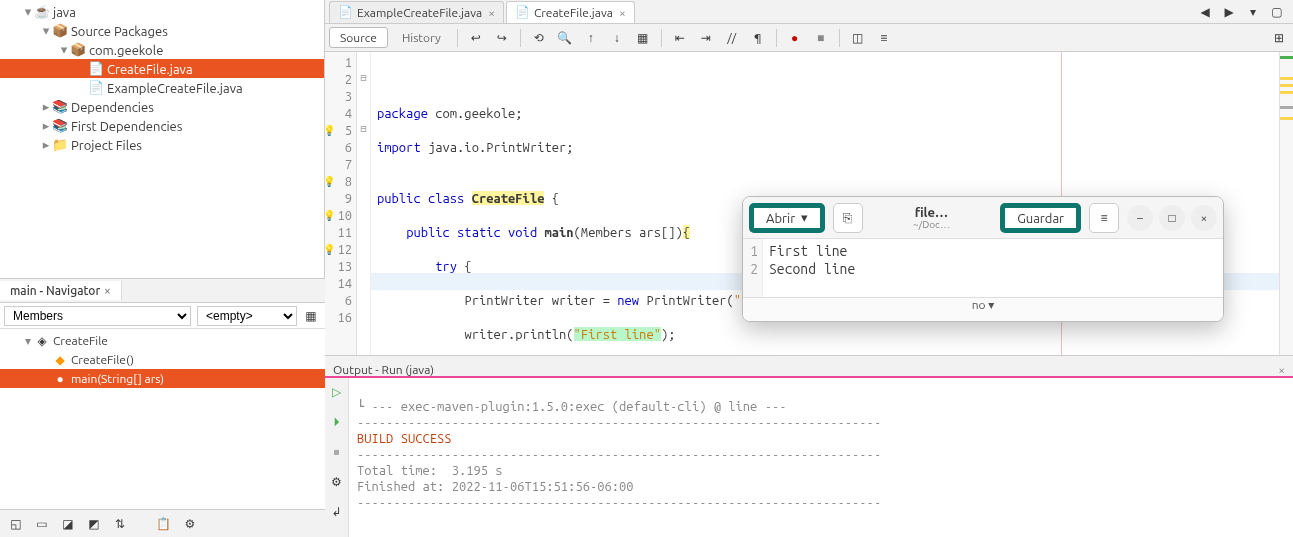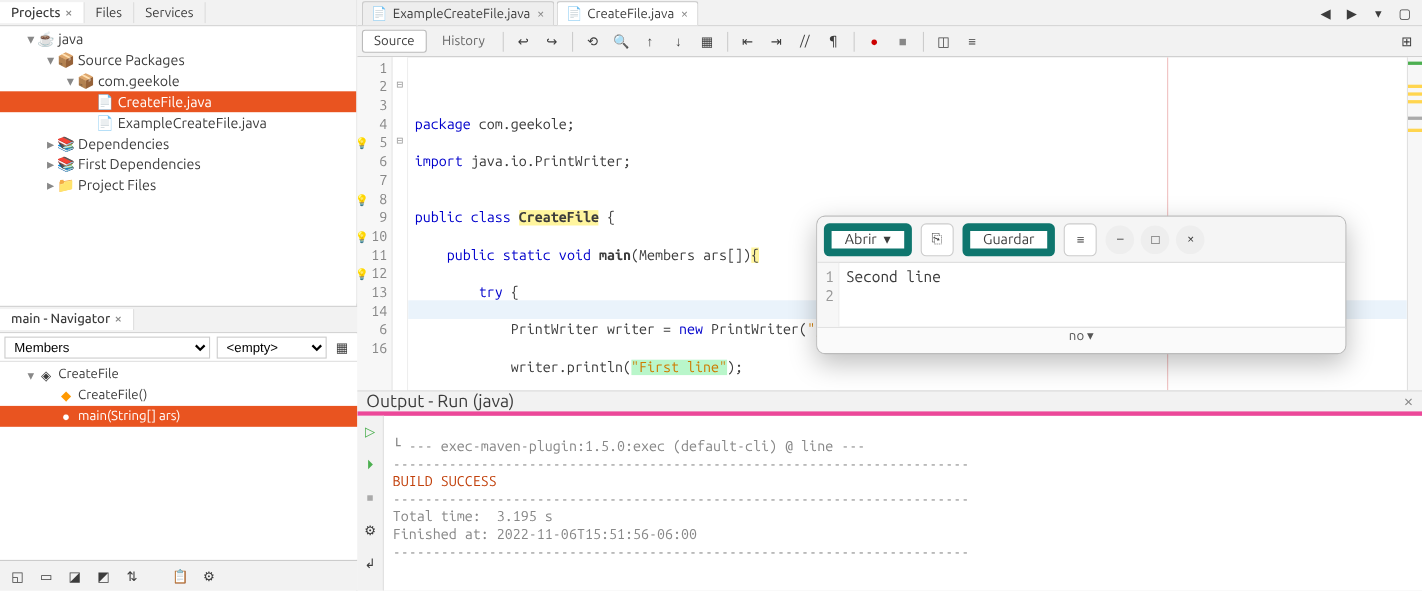--- a/index.html
+++ b/index.html
@@ -50,52 +50,47 @@
 .fold-g div { height: 17px; }
 .code { flex: 1; font-family: "Ubuntu Mono", monospace; font-size: 13px; line-height: 17px; padding: 2px 6px 0 6px; white-space: pre; overflow: hidden; position: relative; }
 .code .margin-line { position: absolute; top: 0; bottom: 0; left: 690px; width: 1px; background: #f0c0c0; }
 .code .cur-line { position: absolute; left: 0; right: 0; height: 17px; background: #eaf3fb; }
 .kw { color: #0000cc; } .str { color: #ce7b00; } .cls { font-weight: bold; } .hlY { background: #fff59d; } .hlG { background: #b9f6ca; }
 .minimap { width: 14px; background: #f7f7f7; border-left: 1px solid #e0e0e0; }
 .mini-mark { width: 100%; height: 3px; margin-top: 4px; }
 
 
 .output { position: absolute; left: 325px; top: 355px; right: 0; bottom: 0; background: #fff; border-top: 1px solid #ccc; }
-.out-head { height: 22px; background: #f2f2f2; border-bottom: 4px solid #ec4899; display: flex; align-items: flex-start; padding: 0 8px; font-size: 16px; }
+.out-head { height: 22px; background: #f2f2f2; border-bottom: 2px solid #ec4899; display: flex; align-items: flex-end; padding: 0 8px; font-size: 12px; }
 .out-head .x { margin-left: auto; cursor: pointer; color: #888; }
 .out-body { display: flex; height: calc(100% - 22px); }
 .out-gutter { width: 24px; background: #f2f2f2; border-right: 1px solid #e0e0e0; padding-top: 4px; display: flex; flex-direction: column; align-items: center; gap: 10px; }
 .out-text { flex: 1; font-family: "Ubuntu Mono", monospace; font-size: 13px; line-height: 16px; padding: 4px 8px; white-space: pre; color: #888; overflow: auto; }
 .out-text .grn { color: #c2410c; }
 
 
 .gedit { position: absolute; left: 742px; top: 196px; width: 482px; height: 126px; background: #fff; border: 1px solid #bbb; border-radius: 8px; box-shadow: 0 8px 24px rgba(0,0,0,.25); overflow: hidden; }
 .gedit-hd { height: 42px; background: #f5f5f5; border-bottom: 1px solid #ddd; display: flex; align-items: center; padding: 0 6px; gap: 8px; }
-.ge-btn { height: 30px; padding: 0 12px; border: 7px solid #0f766e; background: #fff; border-radius: 5px; cursor: pointer; display: flex; align-items: center; font-size: 13px; }
+.ge-btn { height: 30px; padding: 0 12px; border: 5px solid #0f766e; background: #fff; border-radius: 5px; cursor: pointer; display: flex; align-items: center; font-size: 13px; }
 .ge-icbtn { width: 30px; height: 30px; border: 1px solid #ccc; background: #fff; border-radius: 5px; display: flex; align-items: center; justify-content: center; cursor: pointer; }
 .ge-title { flex: 1; text-align: center; font-size: 13px; }
 .ge-title .main { font-weight: bold; }
 .ge-title .sub { font-size: 10px; color: #888; }
 .ge-winbtns { display: flex; gap: 6px; }
 .ge-winbtn { width: 26px; height: 26px; border-radius: 50%; background: #eee; display: flex; align-items: center; justify-content: center; cursor: pointer; font-size: 12px; }
 .gedit-body { display: flex; height: 58px; font-family: "Ubuntu Mono", monospace; font-size: 14px; }
 .ge-gut { width: 20px; background: #f7f7f7; text-align: right; padding: 3px 4px 0 0; color: #999; line-height: 18px; border-right: 1px solid #eee; }
 .ge-txt { flex: 1; padding: 3px 6px; line-height: 18px; }
 .gedit-status { height: 26px; border-top: 1px solid #ddd; background: #fafafa; display: flex; align-items: center; padding: 0 10px; font-size: 12px; color: #555; gap: 14px; flex-direction: column; }
 .gedit-status .sp { flex: 1; }
 </style>
 </head>
 <body>
 
 <div class="left-col">
-  <div class="tabs-bar">
-    <div class="tab active"><span>Projects</span><span class="x">×</span></div>
-    <div class="tab">Files</div>
-    <div class="tab">Services</div>
-  </div>
   <div class="tree">
     <div class="tree-row ind1">
         <span class="tw">▾</span>
         <span class="ic">☕</span>
         <span>java</span>
       </div>
     <div class="tree-row ind2">
         <span class="tw">▾</span>
         <span class="ic">📦</span>
         <span>Source Packages</span>
@@ -310,34 +305,39 @@
   </div>
 </div>
 
 <div class="gedit">
   <div class="gedit-hd">
     <div class="ge-btn">
         <span>Abrir</span> 
         <span style="margin-left:6px">▾</span>
       </div>
     <div class="ge-icbtn">⎘</div>
+    <div class="ge-title">
+      <div class="main">file…</div>
+      <div class="sub">~/Doc…</div>
+    </div>
     <div class="ge-btn">Guardar</div>
     <div class="ge-icbtn">≡</div>
     <div class="ge-winbtns">
       <div class="ge-winbtn">–</div>
       <div class="ge-winbtn">□</div>
       <div class="ge-winbtn">×</div>
     </div>
   </div>
   <div class="gedit-body">
     <div class="ge-gut">
         <div>1</div>
         <div>2</div>
       </div>
     <div class="ge-txt">
+      <div>First line</div>
       <div>Second line</div>
     </div>
   </div>
   <div class="gedit-status">
     <span><span>no</span> ▾</span>
     <span><span>Anchura del tabulador: 8</span> ▾</span>
     <span class="sp"></span>
     <span>Ln 1, Col 1</span>
     <span>▾</span>
     <span>INS</span>

